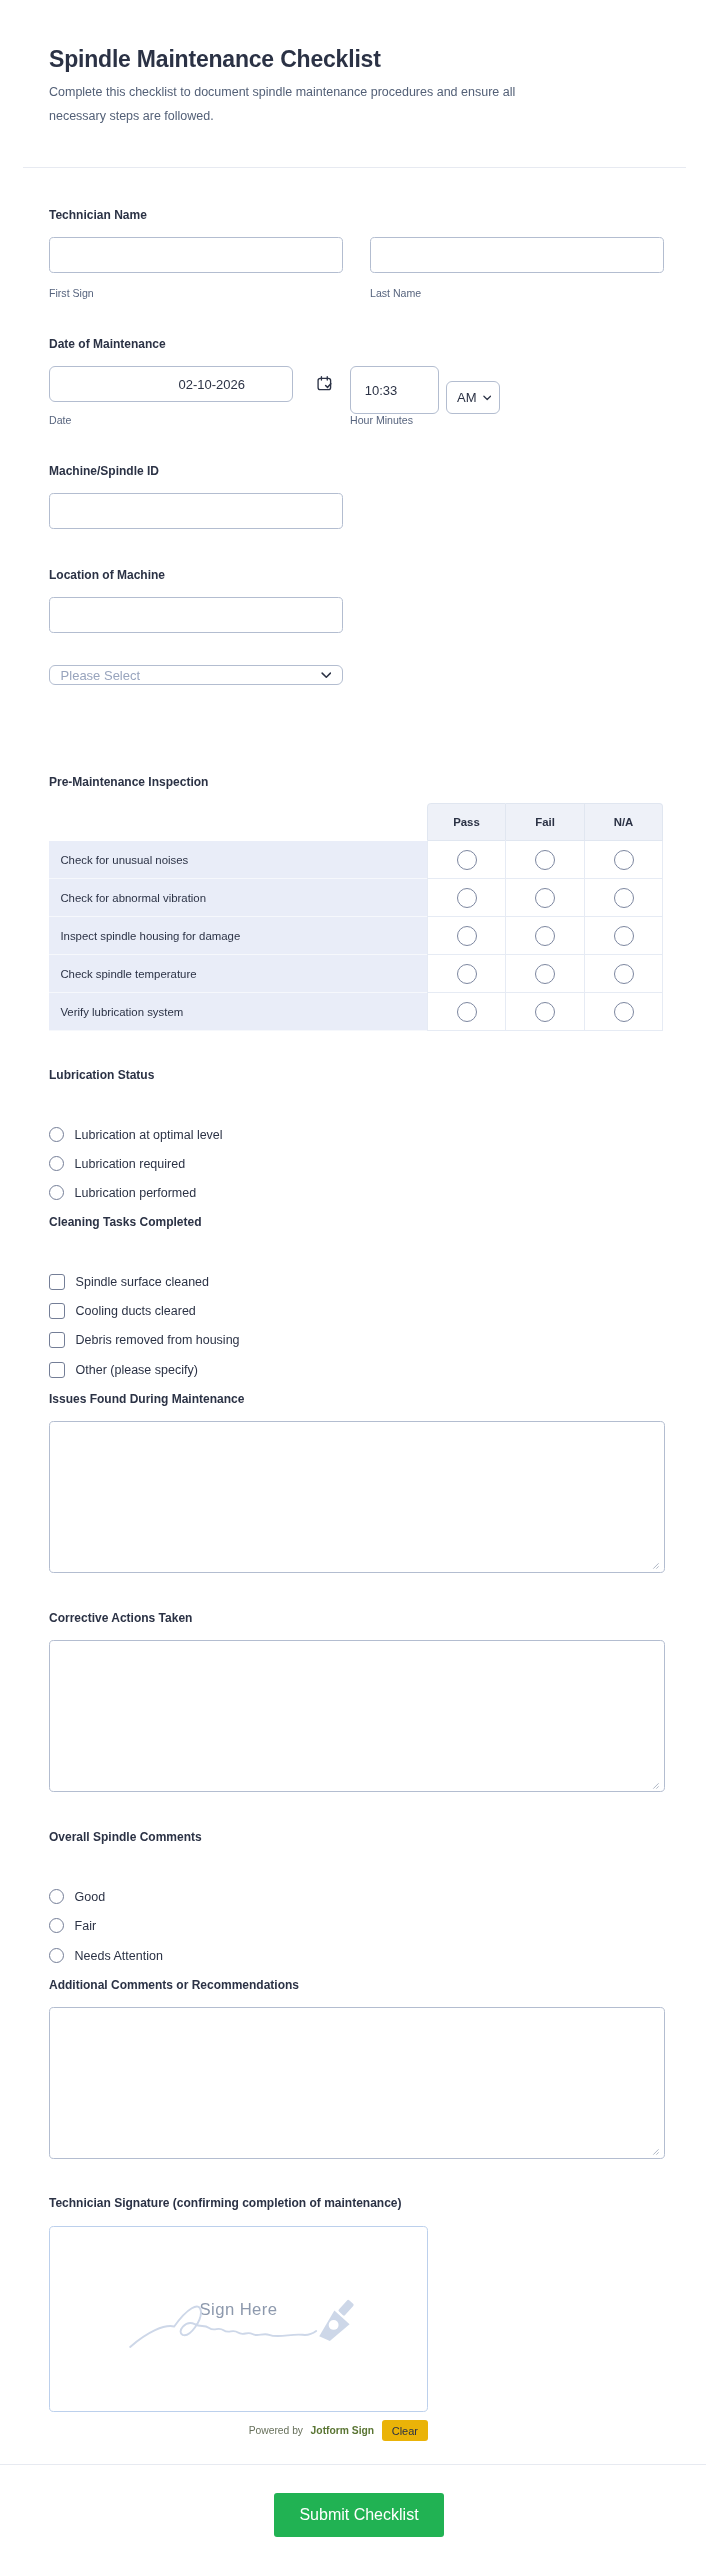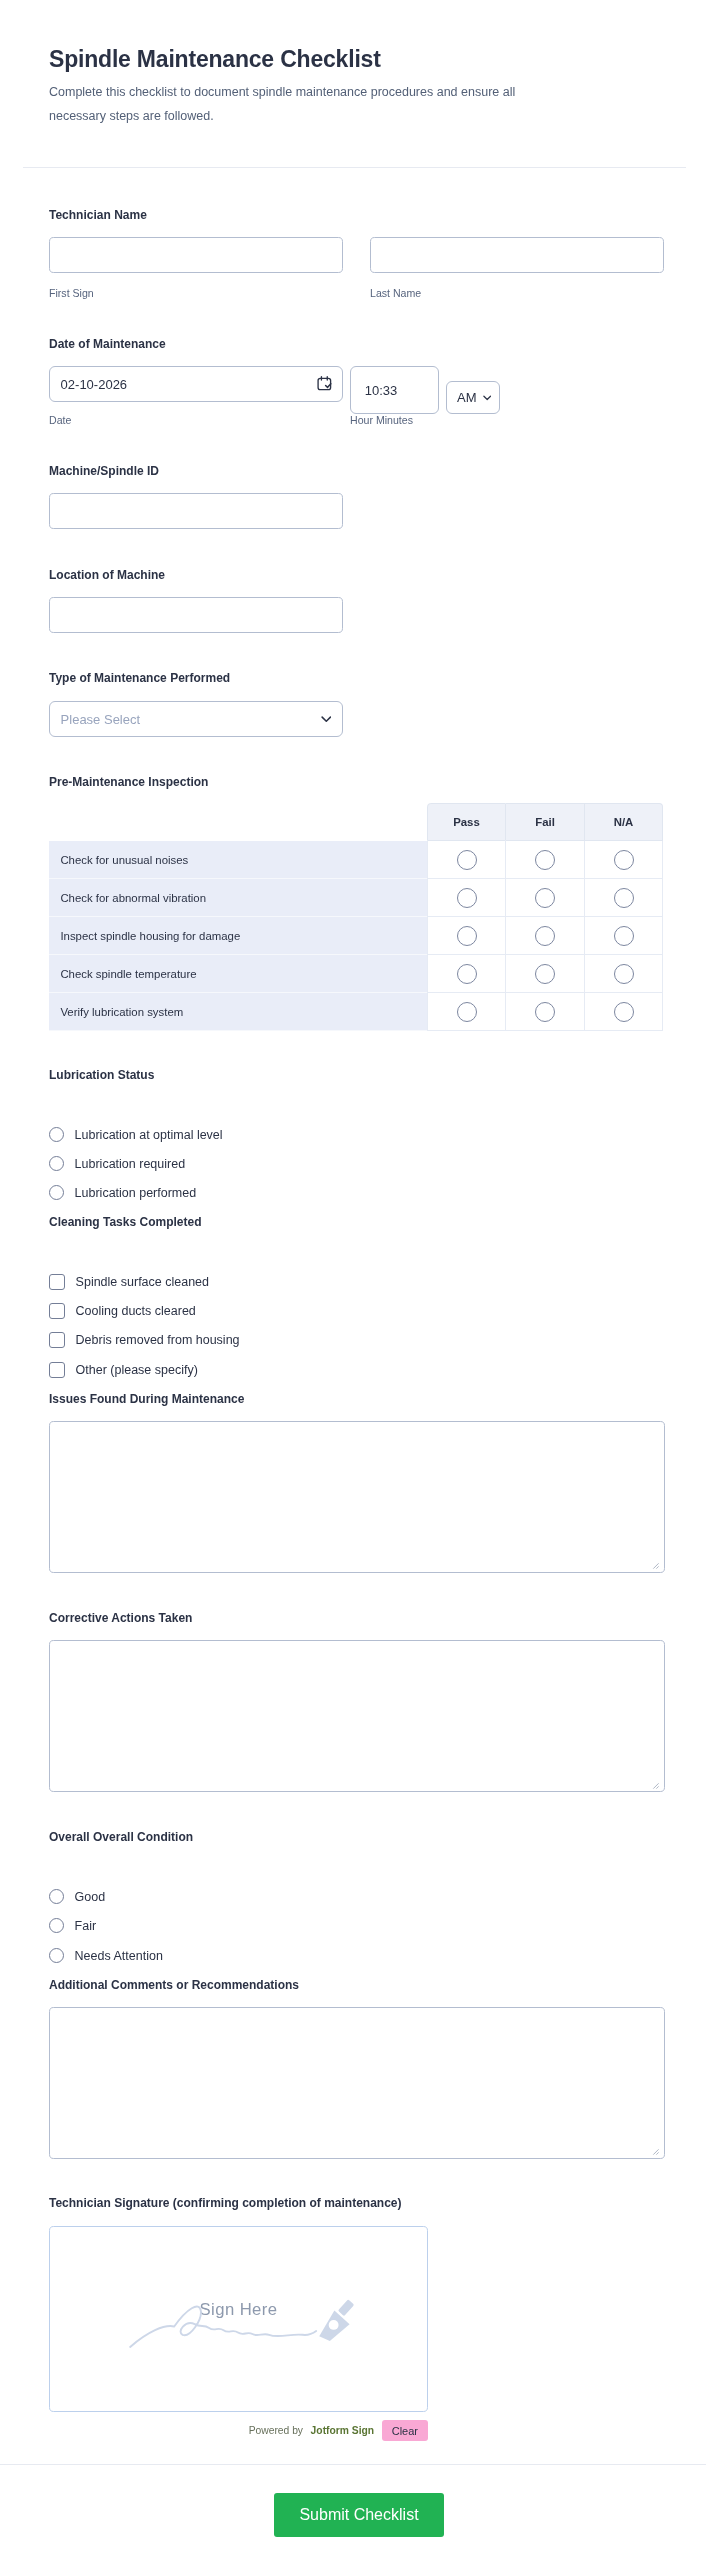--- a/index.html
+++ b/index.html
@@ -42,21 +42,21 @@
   .bigradio{width:20px;height:20px;border:0.8px solid #7d87a0;border-radius:50%;background:#fff;box-sizing:border-box;}
   
   .sigbox{position:absolute;left:49px;top:2226px;width:379px;height:186px;box-sizing:border-box;
           border:0.8px solid #bcd0ec;border-radius:4.6px;background:#fff;}
   .signhere{position:absolute;left:0;top:73px;width:100%;text-align:center;
             font-size:16.7px;color:#8d99ad;letter-spacing:0.4px;}
   .sigfooter{position:absolute;left:49px;top:2420px;width:379px;display:flex;
              justify-content:flex-end;align-items:center;gap:7.6px;}
   .poweredby{font-size:10.3px;color:#67705b;}
   .brand{font-size:10.3px;font-weight:700;color:#5a7533;}
-  .clearbtn{background:#f9a8d4;border:none;border-radius:3px;padding:4.6px 10px;
+  .clearbtn{background:#eab308;border:none;border-radius:3px;padding:4.6px 10px;
             font-family:"Liberation Sans",sans-serif;font-size:11px;color:#2b3245;cursor:pointer;}
   .submit{position:absolute;left:274px;top:2493px;width:170px;height:44px;background:#21b253;
           border:none;border-radius:3px;color:#fff;font-family:"Liberation Sans",sans-serif;
           font-size:16px;font-weight:500;cursor:pointer;}
   .iconbtn{background:none;border:none;padding:0;cursor:pointer;line-height:0;}
   .cornerglyph{position:absolute;line-height:0;}
 </style>
 </head>
 <body>
 
@@ -69,21 +69,21 @@
   </div>
   <div class="divider" style="left:23px;top:167px;width:663px;"></div>
 
   <div class="abs qlabel" style="left:49px;top:208px;text-align:center;">Technician Name</div>
   <input class="abs tinput" style="left: 49px; top: 237px; width: 294px; height: 36px;" type="text" value="">
   <input class="abs tinput" style="left: 370px; top: 237px; width: 294px; height: 36px;" type="text" value="">
   <div class="abs sublabel" style="left:49px;top:287px;">First Sign</div>
   <div class="abs sublabel" style="left:370px;top:287px;">Last Name</div>
 
   <div class="abs qlabel" style="left:49px;top:337px;">Date of Maintenance</div>
-  <input class="abs tinput rounded8" style="left: 49px; top: 366px; width: 294px; height: 36px; padding-right: 33px;" type="text" value="02-10-2026">
+  <input class="abs tinput rounded8" style="left: 49px; top: 366px; width: 244px; height: 36px; padding-right: 47px; text-align: right;" type="text" value="02-10-2026">
   <button class="abs iconbtn" style="left:316px;top:375px;">
     <svg width="16.7" height="16.7" viewBox="0 0 20 20" fill="none" stroke="#2b3245" stroke-width="1.6" stroke-linecap="round">
       <rect x="2.5" y="4" width="15" height="13.5" rx="2.6"></rect>
       <line x1="6.5" y1="2" x2="6.5" y2="6"></line>
       <line x1="13.5" y1="2" x2="13.5" y2="6"></line>
       <path d="M11.5,12.5 l2.3,2.3 l4,-4.2" stroke-width="1.8"></path>
     </svg>
   </button>
   <input class="abs tinput rounded8" style="left: 350px; top: 366px; width: 89px; height: 48px; padding-left: 13.7px;" type="text" value="10:33">
   <div class="abs selectbox" style="left:446px;top:381px;width:54px;height:33px;padding:0 7.6px 0 10px;">
@@ -95,21 +95,21 @@
   <div class="abs sublabel" style="left:49px;top:414px;">Date</div>
   <div class="abs sublabel" style="left:350px;top:414px;">Hour Minutes</div>
 
   <div class="abs qlabel" style="left:49px;top:464px;">Machine/Spindle ID</div>
   <input class="abs tinput" style="left: 49px; top: 493px; width: 294px; height: 36px;" type="text" value="">
 
   <div class="abs qlabel" style="left:49px;top:568px;">Location of Machine</div>
   <input class="abs tinput" style="left: 49px; top: 597px; width: 294px; height: 36px;" type="text" value="">
 
   <div class="abs qlabel" style="left:49px;top:671px;">Type of Maintenance Performed</div>
-  <div class="abs selectbox" style="left:49px;top:701px;width:294px;height:36px;">
+  <div class="abs selectbox" style="left:49px;top:665px;width:294px;height:20px;">
     <span class="placeholder">Please Select</span>
     <svg width="10.6" height="6.8" viewBox="0 0 14 9" fill="none" stroke="#2b3245" stroke-width="2" stroke-linecap="round" stroke-linejoin="round">
       <path d="M1.5,1.5 L7,7 L12.5,1.5"></path>
     </svg>
   </div>
 
   <div class="abs qlabel" style="left:49px;top:775px;">Pre-Maintenance Inspection</div>
   <div class="mtable">
     <div class="hrow">
       <div class="hspacer"></div>
@@ -220,21 +220,21 @@
   </span>
 
   <div class="abs qlabel" style="left:49px;top:1611px;">Corrective Actions Taken</div>
   <textarea class="abs tinput" style="left: 49px; top: 1640px; width: 616px; height: 152px;"></textarea>
   <span class="cornerglyph" style="left:651px;top:1781px;">
     <svg width="8.4" height="8.4" viewBox="0 0 11 11" stroke="#a7b0c0" stroke-width="1.2">
         <path d="M10,3 L3,10 M10,7 L7,10" fill="none"></path>
       </svg>
   </span>
 
-  <div class="abs qlabel" style="left:49px;top:1830px;">Overall Overall Condition</div>
+  <div class="abs qlabel" style="left:49px;top:1830px;">Overall Spindle Comments</div>
   <div class="abs optrow" style="left:49px;top:1862px;">
     <span class="radio"></span>
     <span class="optlabel">Good</span>
   </div>
   <div class="abs optrow" style="left:49px;top:1891px;">
     <span class="radio"></span>
     <span class="optlabel">Fair</span>
   </div>
   <div class="abs optrow" style="left:49px;top:1921px;">
     <span class="radio"></span>

